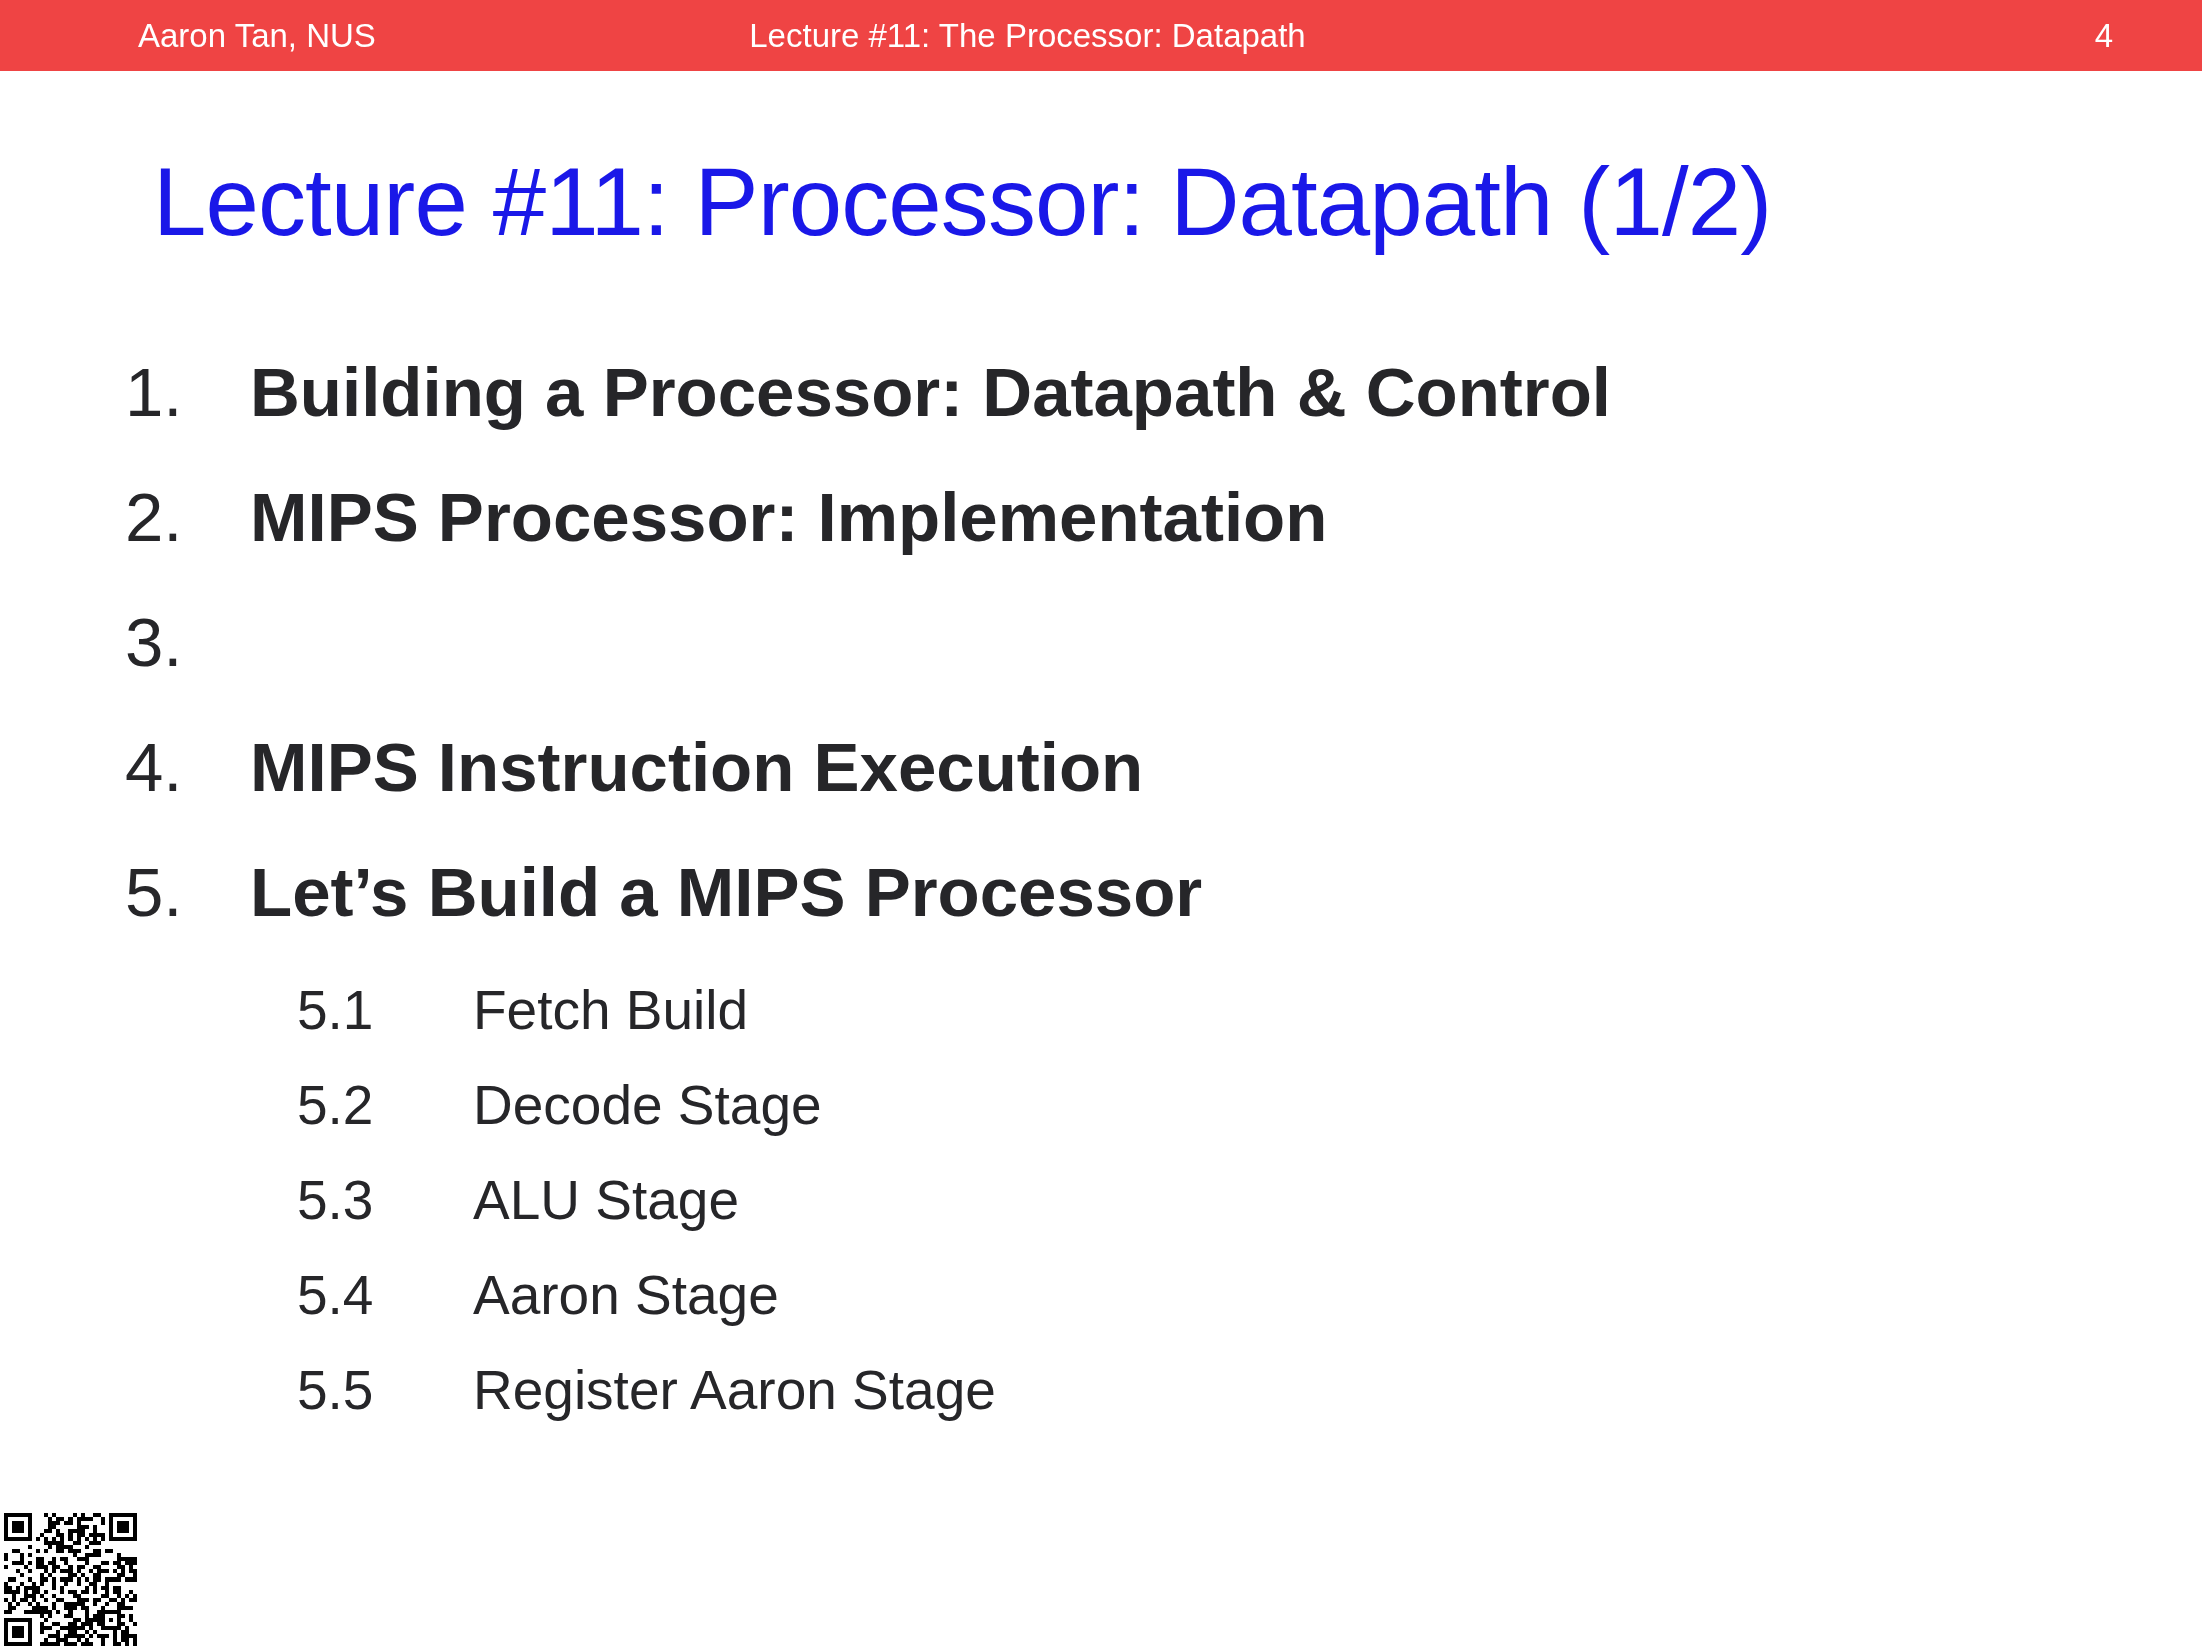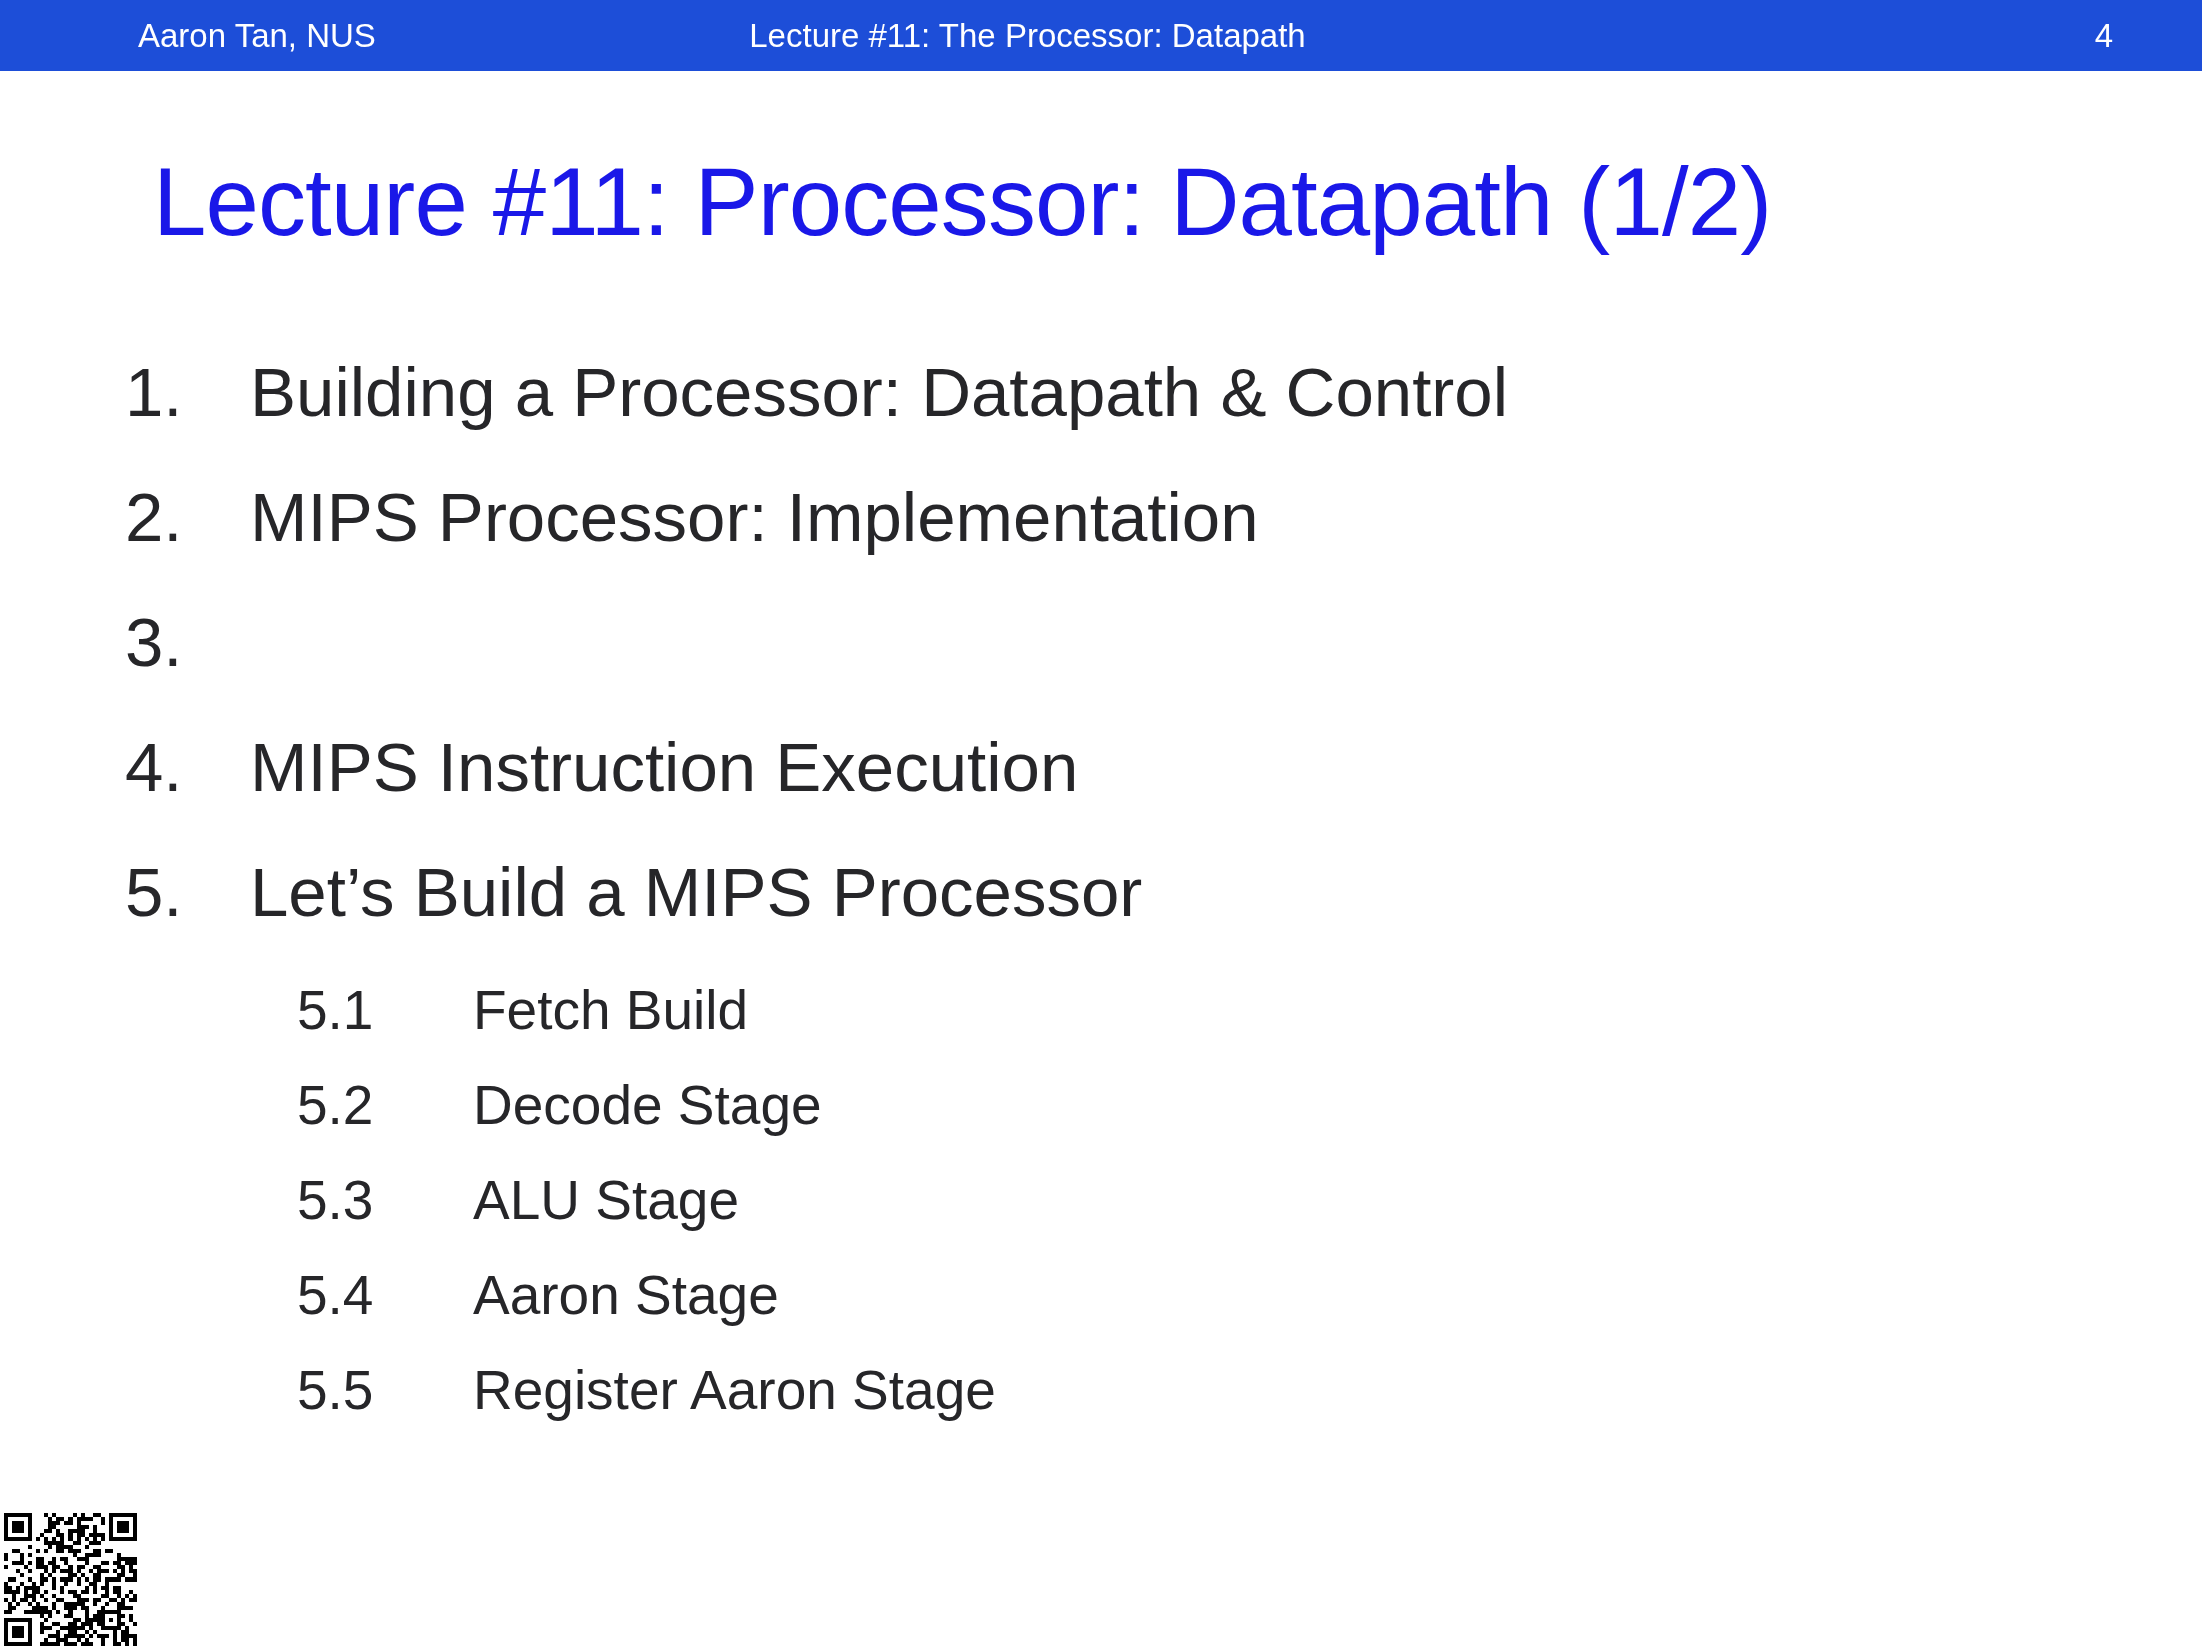--- a/index.html
+++ b/index.html
@@ -23,21 +23,21 @@
     overflow: hidden;
   }
 
   
   .header-bar {
     position: absolute;
     left: 0;
     top: 0;
     width: 2203px;
     height: 71px;
-    background: #1d4ed8;
+    background: #ef4444;
   }
   .header-author {
     position: absolute;
     left: 138px;
     top: 0;
     height: 71px;
     line-height: 71px;
     color: #ffffff;
     font-size: 33px;
     font-weight: 400;
@@ -101,21 +101,21 @@
     font-size: 69px;
     font-weight: 400;
     white-space: nowrap;
   }
   .outline-text {
     position: absolute;
     left: 250px;
     top: 0;
     color: #262629;
     font-size: 69px;
-    font-weight: 400;
+    font-weight: 700;
     white-space: nowrap;
   }
 
   .subitem {
     position: relative;
     height: 95px;
   }
   .subitem-num {
     position: absolute;
     left: 297px;

